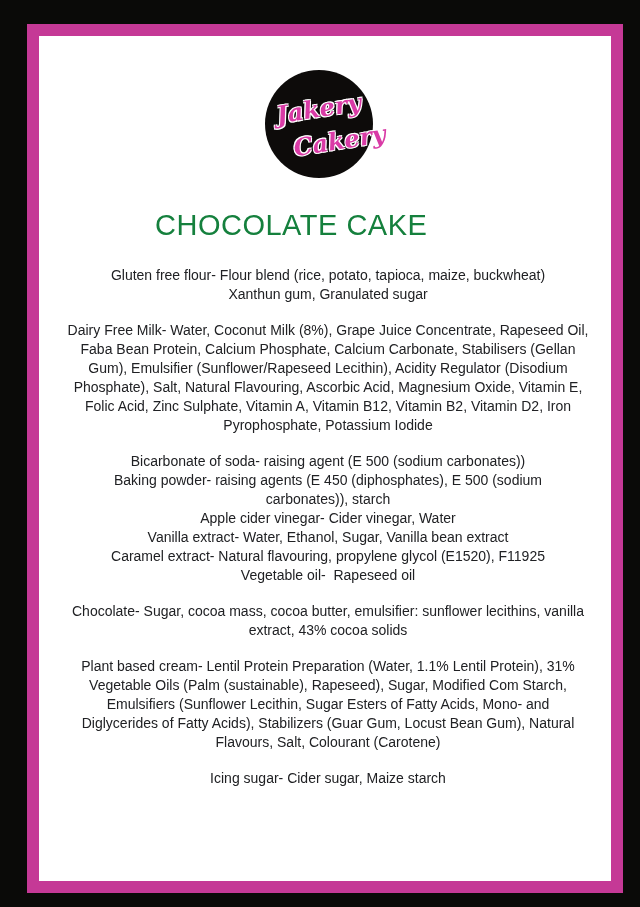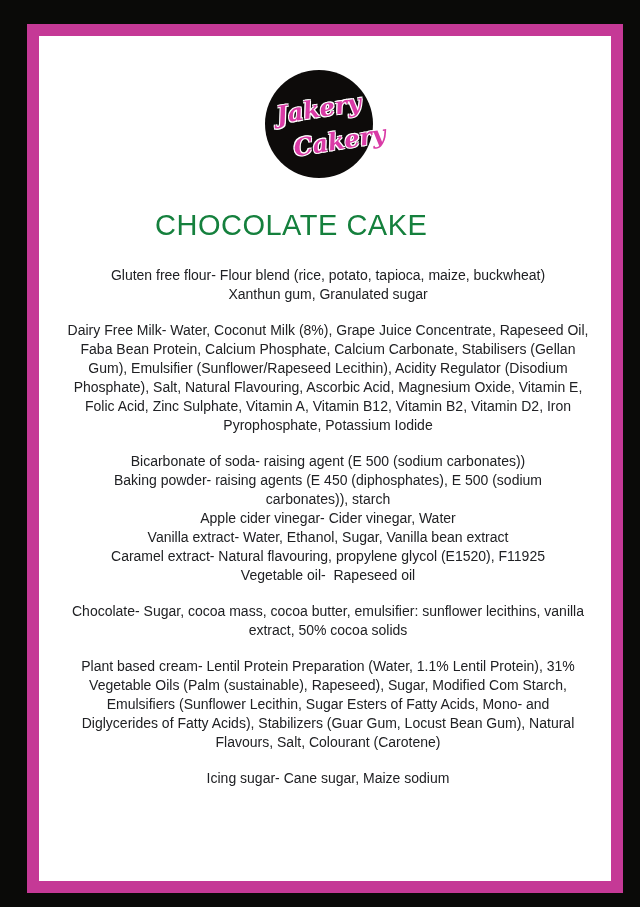--- a/index.html
+++ b/index.html
@@ -99,22 +99,22 @@
 Folic Acid, Zinc Sulphate, Vitamin A, Vitamin B12, Vitamin B2, Vitamin D2, Iron
 Pyrophosphate, Potassium Iodide</p>
     <p class="ingredient-paragraph">Bicarbonate of soda- raising agent (E 500 (sodium carbonates))
 Baking powder- raising agents (E 450 (diphosphates), E 500 (sodium
 carbonates)), starch
 Apple cider vinegar- Cider vinegar, Water
 Vanilla extract- Water, Ethanol, Sugar, Vanilla bean extract
 Caramel extract- Natural flavouring, propylene glycol (E1520), F11925
 Vegetable oil-  Rapeseed oil</p>
     <p class="ingredient-paragraph">Chocolate- Sugar, cocoa mass, cocoa butter, emulsifier: sunflower lecithins, vanilla
-extract, 50% cocoa solids</p>
+extract, 43% cocoa solids</p>
     <p class="ingredient-paragraph">Plant based cream- Lentil Protein Preparation (Water, 1.1% Lentil Protein), 31%
 Vegetable Oils (Palm (sustainable), Rapeseed), Sugar, Modified Com Starch,
 Emulsifiers (Sunflower Lecithin, Sugar Esters of Fatty Acids, Mono- and
 Diglycerides of Fatty Acids), Stabilizers (Guar Gum, Locust Bean Gum), Natural
 Flavours, Salt, Colourant (Carotene)</p>
-    <p class="ingredient-paragraph">Icing sugar- Cane sugar, Maize sodium</p>
+    <p class="ingredient-paragraph">Icing sugar- Cider sugar, Maize starch</p>
   </div>
 
 </div>
 
 </body></html>

